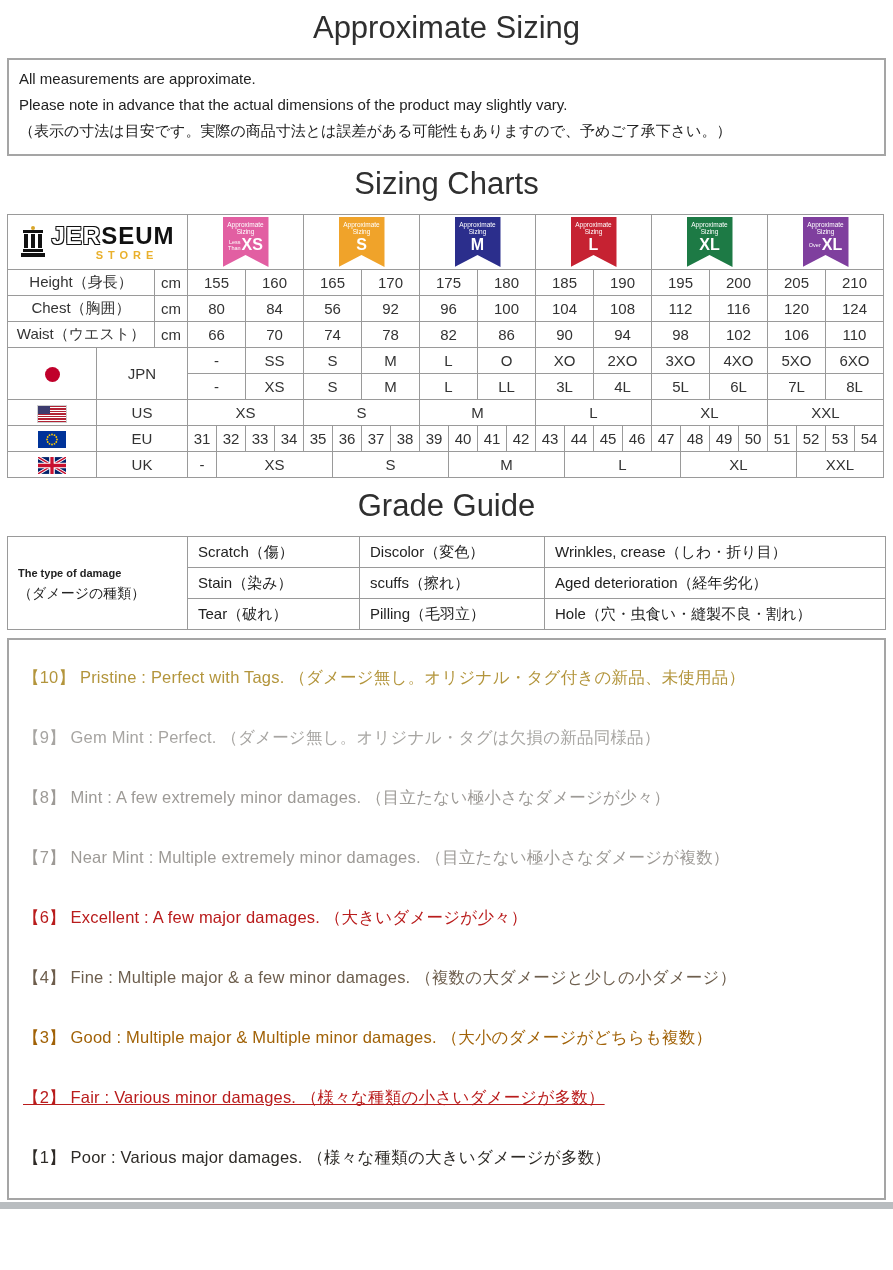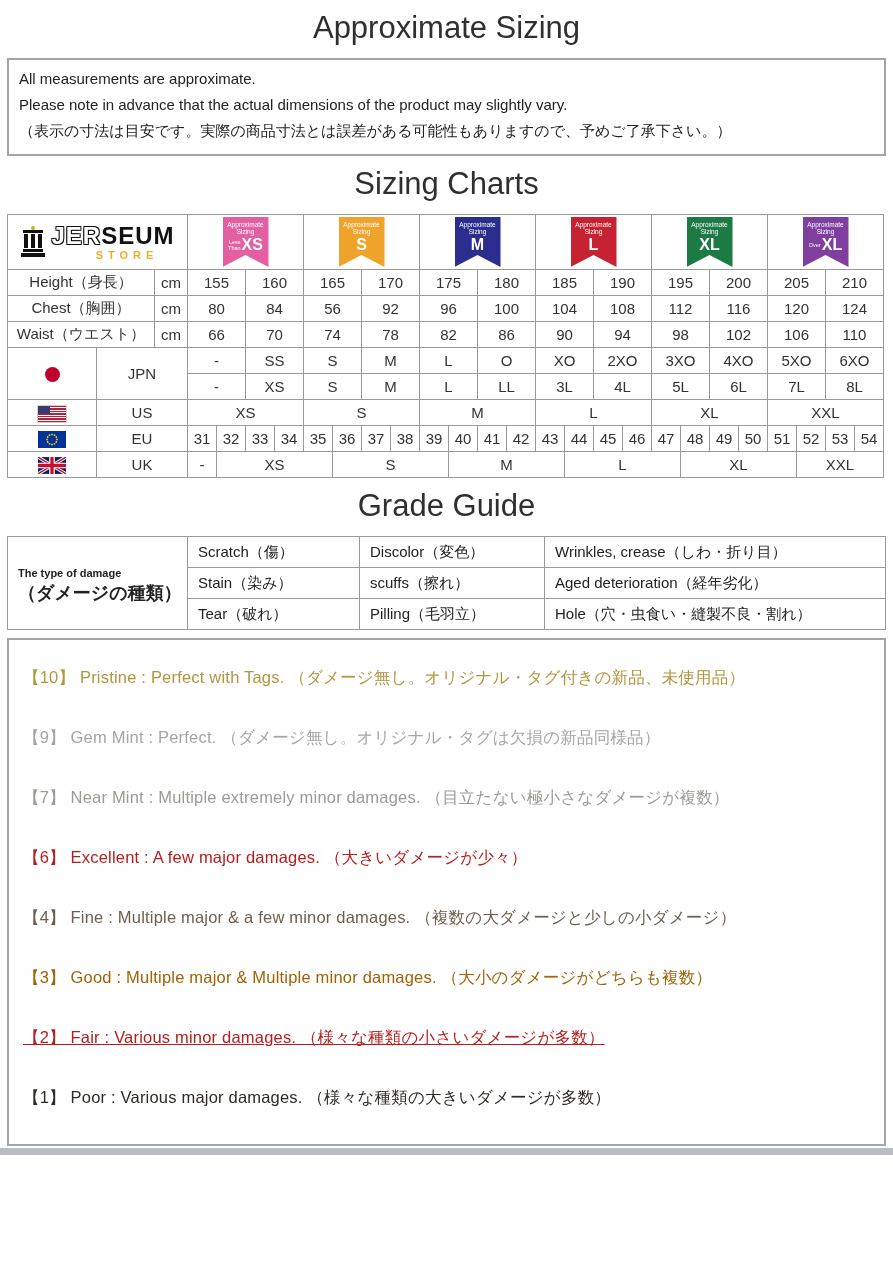--- a/index.html
+++ b/index.html
@@ -40,24 +40,24 @@
            background:repeating-linear-gradient(#b22234 0 1.25px,#fff 1.25px 2.5px);outline:1px solid #d0d0d0;}
   .flag-us::after{content:"";position:absolute;left:0;top:0;width:12px;height:8.5px;background:#3c3b6e;}
   .flag-svg{vertical-align:middle;}
 
   
   table.grade{border-collapse:collapse;table-layout:fixed;margin:0 7px;border:1px solid #8a8a8a;}
   table.grade td{border:1px solid #9a9a9a;font-size:15px;color:#222;height:30px;vertical-align:middle;
                  padding:0 0 0 10px;text-align:left;}
   td.gg-label{text-align:center;padding:0;}
   .gg-l1{font-size:11px;line-height:20px;font-weight:bold;}
-  .gg-l2{font-size:18px;line-height:20px;font-weight:bold;}
-
-  
-  .grade-box{margin:8px 7px 0;border:2px solid #a5a5a5;padding:8px 10px 16px 14px;}
+  .gg-l2{font-size:14px;line-height:20px;}
+
+  
+  .grade-box{margin:8px 7px 0;border:2px solid #a5a5a5;padding:8px 10px 10px 14px;}
   .grade-item{height:60px;display:flex;align-items:center;font-size:16.5px;letter-spacing:0.2px;}
 
   .bottom-bar{margin-top:2px;height:7px;background:#b9bdc0;width:893px;}
 </style>
 </head>
 <body>
 
 <div class="page">
 
   <h1 class="sec-title">Approximate Sizing</h1>
@@ -360,20 +360,21 @@
       <td>Tear（破れ）</td>
       <td>Pilling（毛羽立）</td>
       <td>Hole（穴・虫食い・縫製不良・割れ）</td>
     </tr>
   </tbody>
     </table>
 
   <div class="grade-box">
     <div class="grade-item" style="color: rgb(179, 149, 60);">【10】 Pristine : Perfect with Tags. （ダメージ無し。オリジナル・タグ付きの新品、未使用品）</div>
     <div class="grade-item" style="color: rgb(167, 165, 162);">【9】 Gem Mint : Perfect. （ダメージ無し。オリジナル・タグは欠損の新品同様品）</div>
+    <div class="grade-item" style="color: rgb(157, 154, 150);">【8】 Mint : A few extremely minor damages. （目立たない極小さなダメージが少々）</div>
     <div class="grade-item" style="color: rgb(157, 154, 150);">【7】 Near Mint : Multiple extremely minor damages. （目立たない極小さなダメージが複数）</div>
     <div class="grade-item" style="color: #b91c1c;">【6】 Excellent : A few major damages. （大きいダメージが少々）</div>
     <div class="grade-item" style="color: rgb(109, 94, 77);">【4】 Fine : Multiple major &amp; a few minor damages. （複数の大ダメージと少しの小ダメージ）</div>
     <div class="grade-item" style="color: #a16207;">【3】 Good : Multiple major &amp; Multiple minor damages. （大小のダメージがどちらも複数）</div>
     <div class="grade-item" style="color: #b91c1c; text-decoration: underline;">【2】 Fair : Various minor damages. （様々な種類の小さいダメージが多数）</div>
     <div class="grade-item" style="color: rgb(46, 43, 39);">【1】 Poor : Various major damages. （様々な種類の大きいダメージが多数）</div>
   </div>
 
   <div class="bottom-bar"></div>
 </div>

